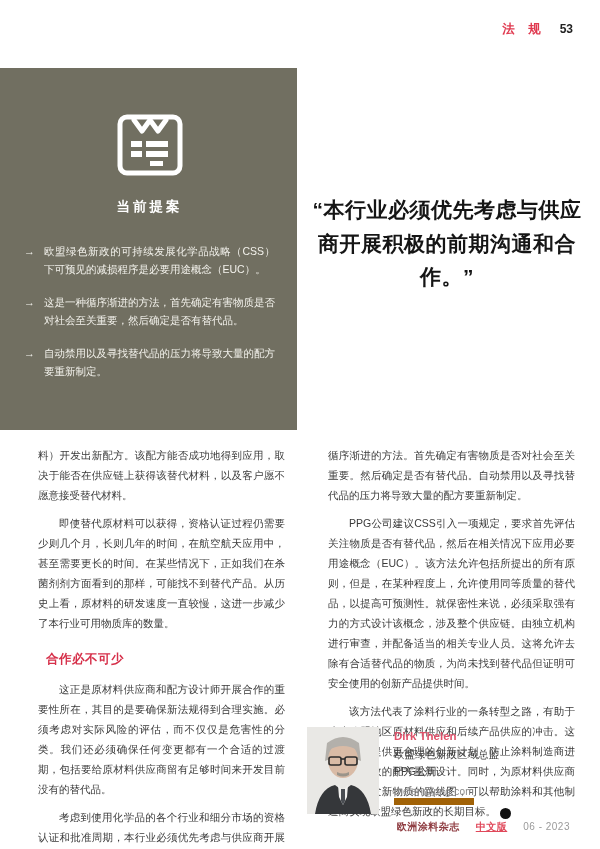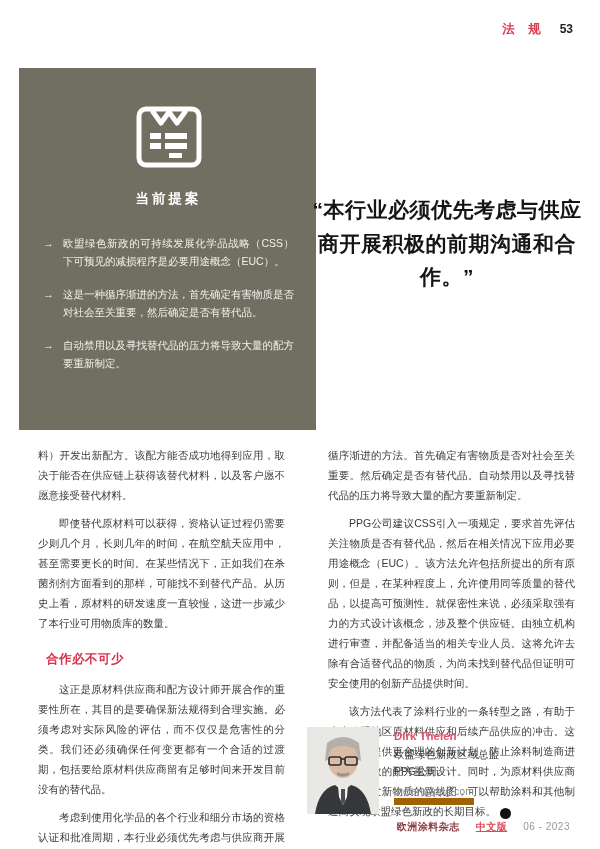--- a/index.html
+++ b/index.html
@@ -10,22 +10,21 @@
   }
   
   .page-header{position:absolute;top:21px;right:27px;display:flex;align-items:baseline;gap:14px;text-align:center;}
   .section-label{color:#e03a50;font-weight:bold;font-size:12.5px;letter-spacing:5px;}
   .page-number{color:#222;font-size:12px;font-weight:bold;}
 
   
   .sidebar{
     position:absolute;left:0;top:68px;width:297px;height:362px;
     background:#716f61;color:#f3f2ec;box-sizing:border-box;
-    padding:28px 22px 0 24px;
-    margin-left:19px;
+    padding:36px 22px 0 24px;
   }
   .sidebar-icon-wrap{text-align:center;margin-top:2px;}
   .sidebar-title{
     text-align:center;font-weight:bold;font-size:13.5px;letter-spacing:3px;
     margin-top:12px;color:#ffffff;
   }
   .sidebar-bullets{margin-top:26px;display:flex;flex-direction:column;gap:14px;}
   .bullet{display:flex;gap:7px;font-size:10.5px;line-height:1.75;text-align:justify;}
   .bullet .marker{flex:0 0 13px;font-size:11px;}
 

